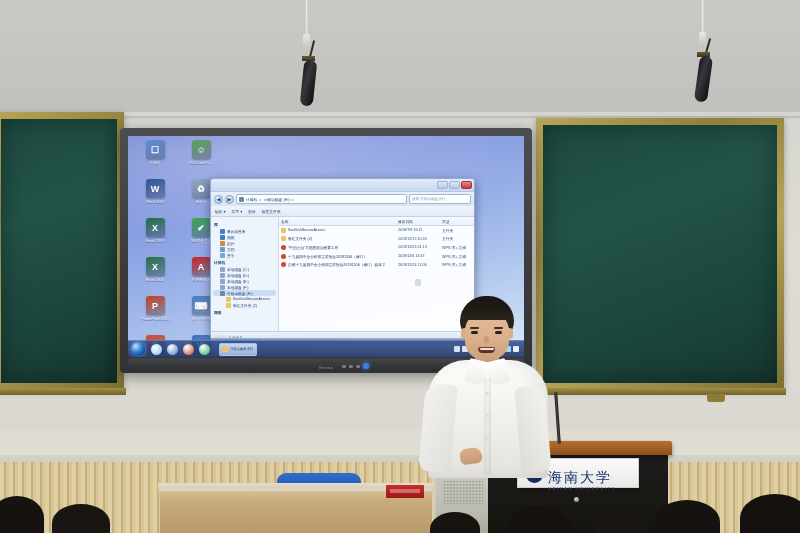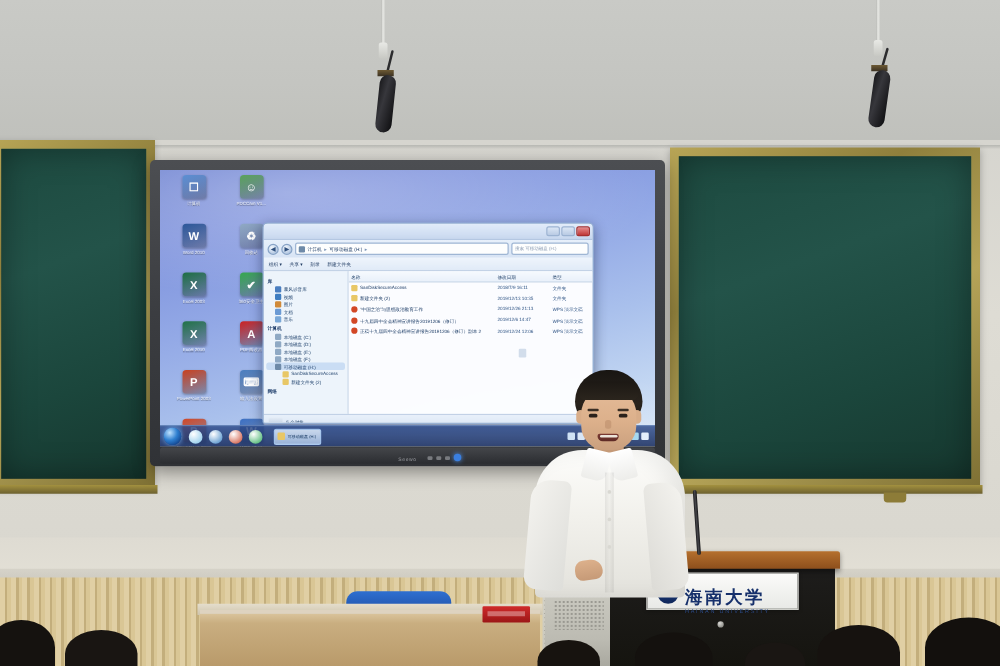--- a/index.html
+++ b/index.html
@@ -265,21 +265,21 @@
     display:flex; align-items:center; gap:5px; padding-left:8px;
     box-shadow:0 1px 3px rgba(0,0,0,.3);
   }
   .hn-shield {
     width:17px; height:19px; flex:none;
     background:linear-gradient(180deg,#1c3f85,#10275a);
     border-radius:2px 2px 9px 9px;
     display:flex; align-items:center; justify-content:center;
     color:#fff; font-size:7px; font-weight:bold; letter-spacing:-.5px;
   }
-  .sign-cn { font-size:14px; color:#16306b; letter-spacing:2px; font-weight:bold; line-height:1;margin-top:14px; }
+  .sign-cn { font-size:14px; color:#16306b; letter-spacing:2px; font-weight:normal; line-height:1;margin-top:14px; }
   .sign-en { font-size:4.4px; color:#2b4a87; letter-spacing:1.4px; margin-top:2px; }
   .podium-knob {
     position:absolute; left:574px; top:497px; width:5px; height:5px;
     border-radius:50%; background:radial-gradient(circle at 35% 30%,#d8d8d4,#777671);
   }
   .podium-side {
     position:absolute; left:436px; top:461px; width:58px; height:72px;
     background:linear-gradient(180deg,#cfcec5 0%,#bcbbb2 70%,#a9a89f 100%);
     border-radius:2px 0 0 0;
   }

